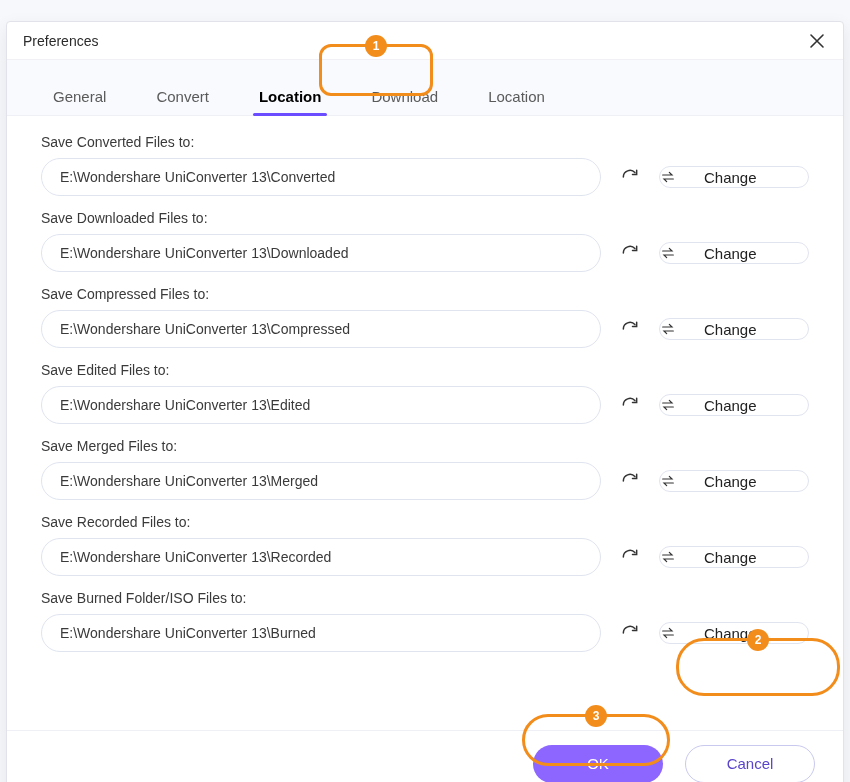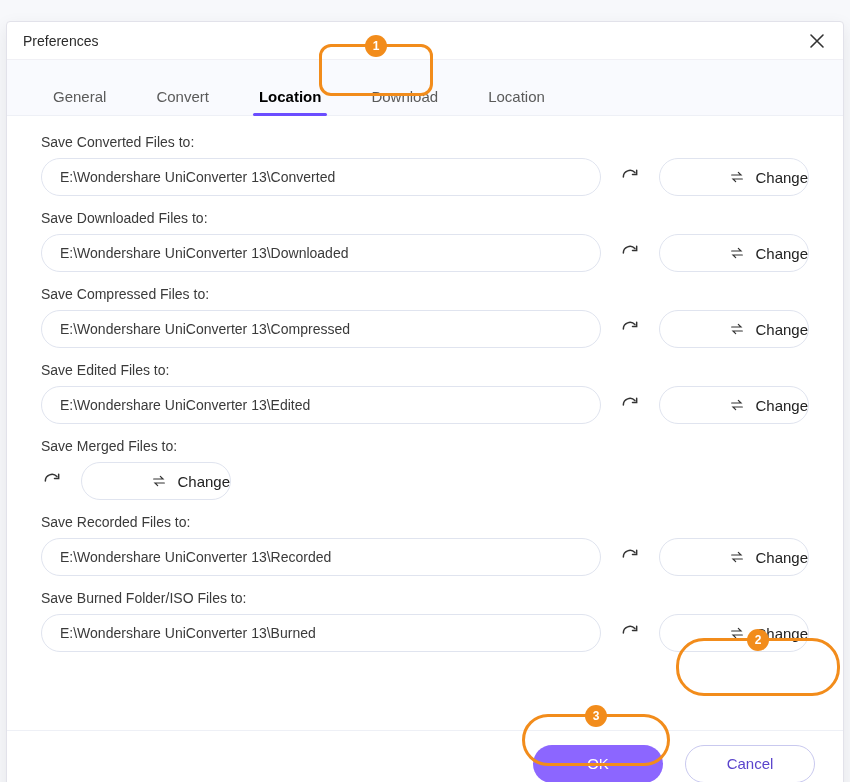--- a/index.html
+++ b/index.html
@@ -104,28 +104,28 @@
     width: 22px;
     height: 22px;
     cursor: pointer;
     display: flex;
     align-items: center;
     justify-content: center;
     color: #333;
   }
   .change-btn {
     width: 150px;
-    height: 38px;
+    height: 22px;
     border: 1px solid #e0e4ef;
     border-radius: 20px;
     background: #fff;
     display: flex;
     align-items: center;
-    justify-content: flex-end;
-    gap: 10px;
+    justify-content: flex-start;
+    gap: 28px;
     font-size: 15px;
     color: #222;
     cursor: pointer;
   }
   .swap-icon { display: flex; align-items: center; color: #333; }
   .footer {
     position: absolute;
     bottom: 0;
     left: 0;
     right: 0;
@@ -297,20 +297,21 @@
               </svg>
             </span>
           <span>Change</span>
         </div>
       </div>
     </div>
 
     <div class="field-group">
       <div class="field-label">Save Merged Files to:</div>
       <div class="field-row">
+        <input class="path-input" readonly="" value="E:\Wondershare UniConverter 13\Merged" style="">
         <div class="refresh-btn">
           <svg width="20" height="20" viewBox="0 0 24 24" fill="none" stroke="currentColor" stroke-width="1.8" stroke-linecap="round">
               <path d="M4 12a8 8 0 0 1 13.9-5.3"></path>
               <path d="M20 4v5h-5"></path>
             </svg>
         </div>
         <div class="change-btn">
           <span class="swap-icon">
               <svg width="16" height="16" viewBox="0 0 24 24" fill="none" stroke="currentColor" stroke-width="1.8" stroke-linecap="round">
                 <path d="M4 9h14l-4-4"></path>

